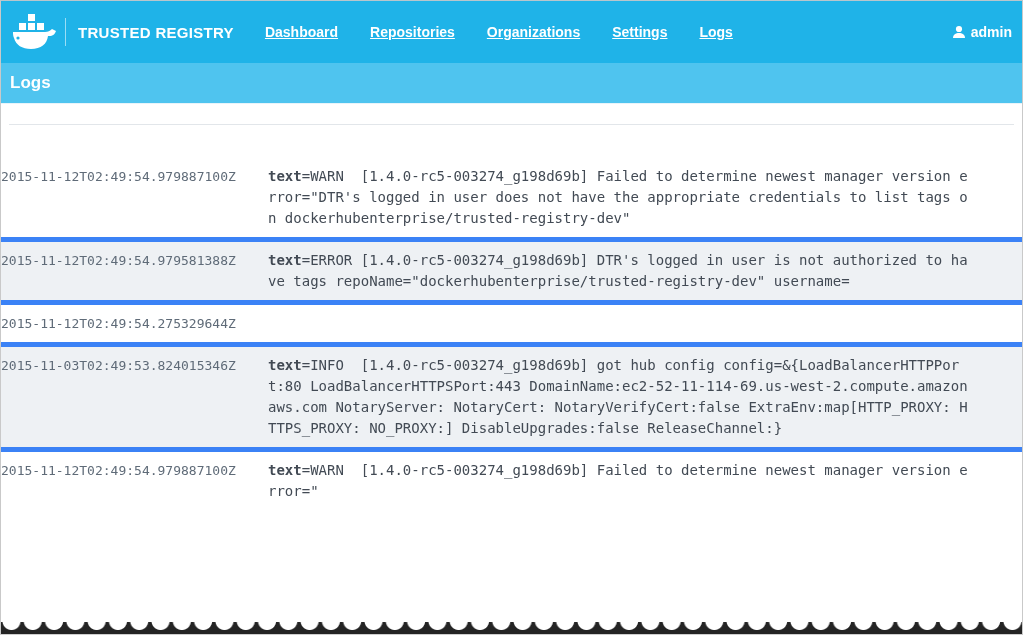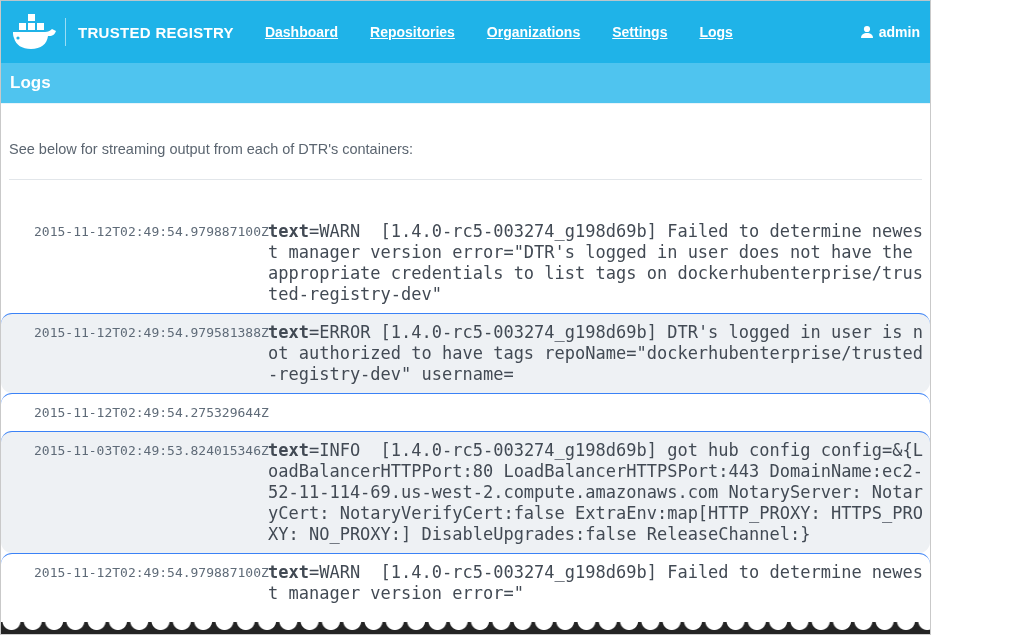--- a/index.html
+++ b/index.html
@@ -1,21 +1,21 @@
 <!DOCTYPE html>
 <html style="--topnav_bg: #1fb3e8; --pagebar_bg: #4fc4ef; --accent: #1ab2e8;"><head>
 <meta charset="utf-8">
 <style>
   * { margin: 0; padding: 0; box-sizing: border-box; }
   html, body { background: #ffffff; }
   body { font-family: "Liberation Sans", sans-serif; }
 
   .page {
     position: relative;
-    width: 931px;
+    width: 1023px;
     height: 635px;
     border-left: 1px solid #c9c9c9;
     border-right: 1px solid #c9c9c9;
     border-top: 1px solid #b9c6cc;
     background: #ffffff;
     overflow: hidden;
   }
 
   
   .topnav {
@@ -109,36 +109,35 @@
     color: #6e7680;
     font-size: 15px; font-weight: bold;
   }
 
   
   .log-list { margin-top: 33px; margin-left: -8px; margin-right: -8px; }
   .log-row {
     display: flex;
     padding: 8px 0;
   }
-  .log-row + .log-row { border-top: 1px solid #3b82f6; border-radius: 11px; }
+  .log-row + .log-row { border-top: 5px solid #3b82f6; }
   .log-row.even { background: #eef1f4; }
   .log-ts {
     width: 240px;
-    padding-left: 33px;
     flex: 0 0 auto;
     font-family: "DejaVu Sans Mono", monospace;
     font-size: 13px; line-height: 21px;
     color: #5f6b78;
     white-space: nowrap;
   }
   .log-msg {
     margin-left: 27px;
     width: 700px;
     font-family: "DejaVu Sans Mono", monospace;
-    font-size: 17px; line-height: 21px;
+    font-size: 14px; line-height: 21px;
     color: #424a54;
     white-space: pre-wrap;
     word-break: break-all;
   }
   .log-msg .bold { font-weight: bold; }
 
   
   .torn-edge {
     position: absolute;
     left: 0; right: 0; bottom: 0;
@@ -181,21 +180,20 @@
       </svg>
       <span class="user-name">admin</span>
     </div>
   </div>
 
   <div class="pagebar">
     <span class="pagebar-title">Logs</span>
   </div>
 
   <div class="content">
-    <p class="intro">See below for streaming output from each of DTR's containers:</p>
     <hr class="divider">
 
 
     <div class="log-list">
 
       <div class="log-row odd">
         <span class="log-ts">2015-11-12T02:49:54.979887100Z</span>
         <span class="log-msg"><span class="bold">text</span><span>=WARN  [1.4.0-rc5-003274_g198d69b] Failed to determine newest manager version error="DTR's logged in user does not have the appropriate credentials to list tags on dockerhubenterprise/trusted-registry-dev"</span></span>
       </div>
 

